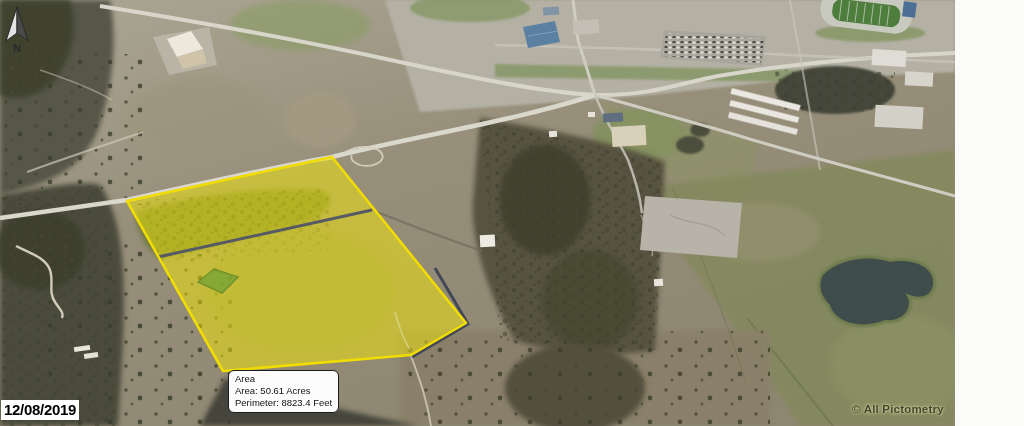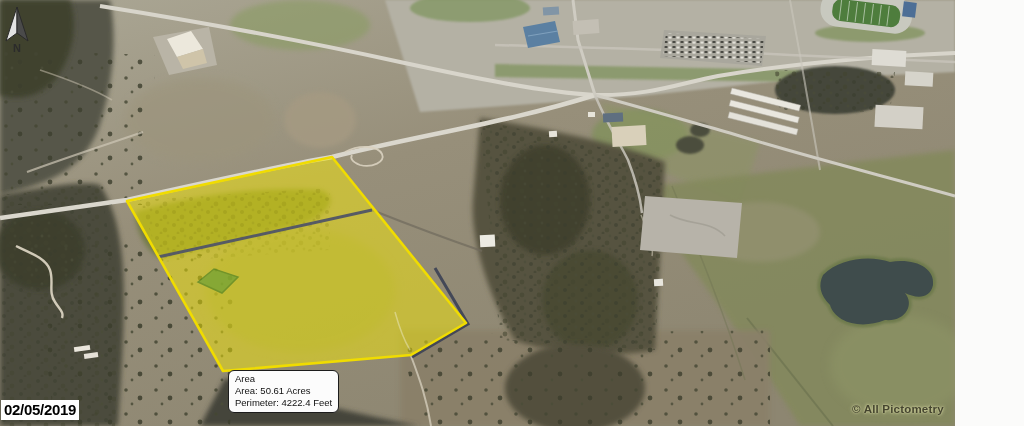--- a/index.html
+++ b/index.html
@@ -187,20 +187,20 @@
 
   <svg class="north" viewBox="0 0 30 50">
     <polygon points="14,2 3,36 14,28" fill="#e3e3e3" stroke="#2a2a2a" stroke-width="1"></polygon>
     <polygon points="14,2 25,36 14,28" fill="#4a4a4a" stroke="#2a2a2a" stroke-width="1"></polygon>
     <text x="10" y="47">N</text>
   </svg>
 
   <div class="tooltip">
     <div class="t-line">Area</div>
     <div class="t-line">Area: 50.61 Acres</div>
-    <div class="t-line">Perimeter: 4222.4 Feet</div>
+    <div class="t-line">Perimeter: 8823.4 Feet</div>
   </div>
 
-  <div class="datestamp">02/05/2019</div>
+  <div class="datestamp">12/08/2019</div>
 
   <div class="copyright">© All Pictometry</div>
 
 </div>
 
 </body></html>

